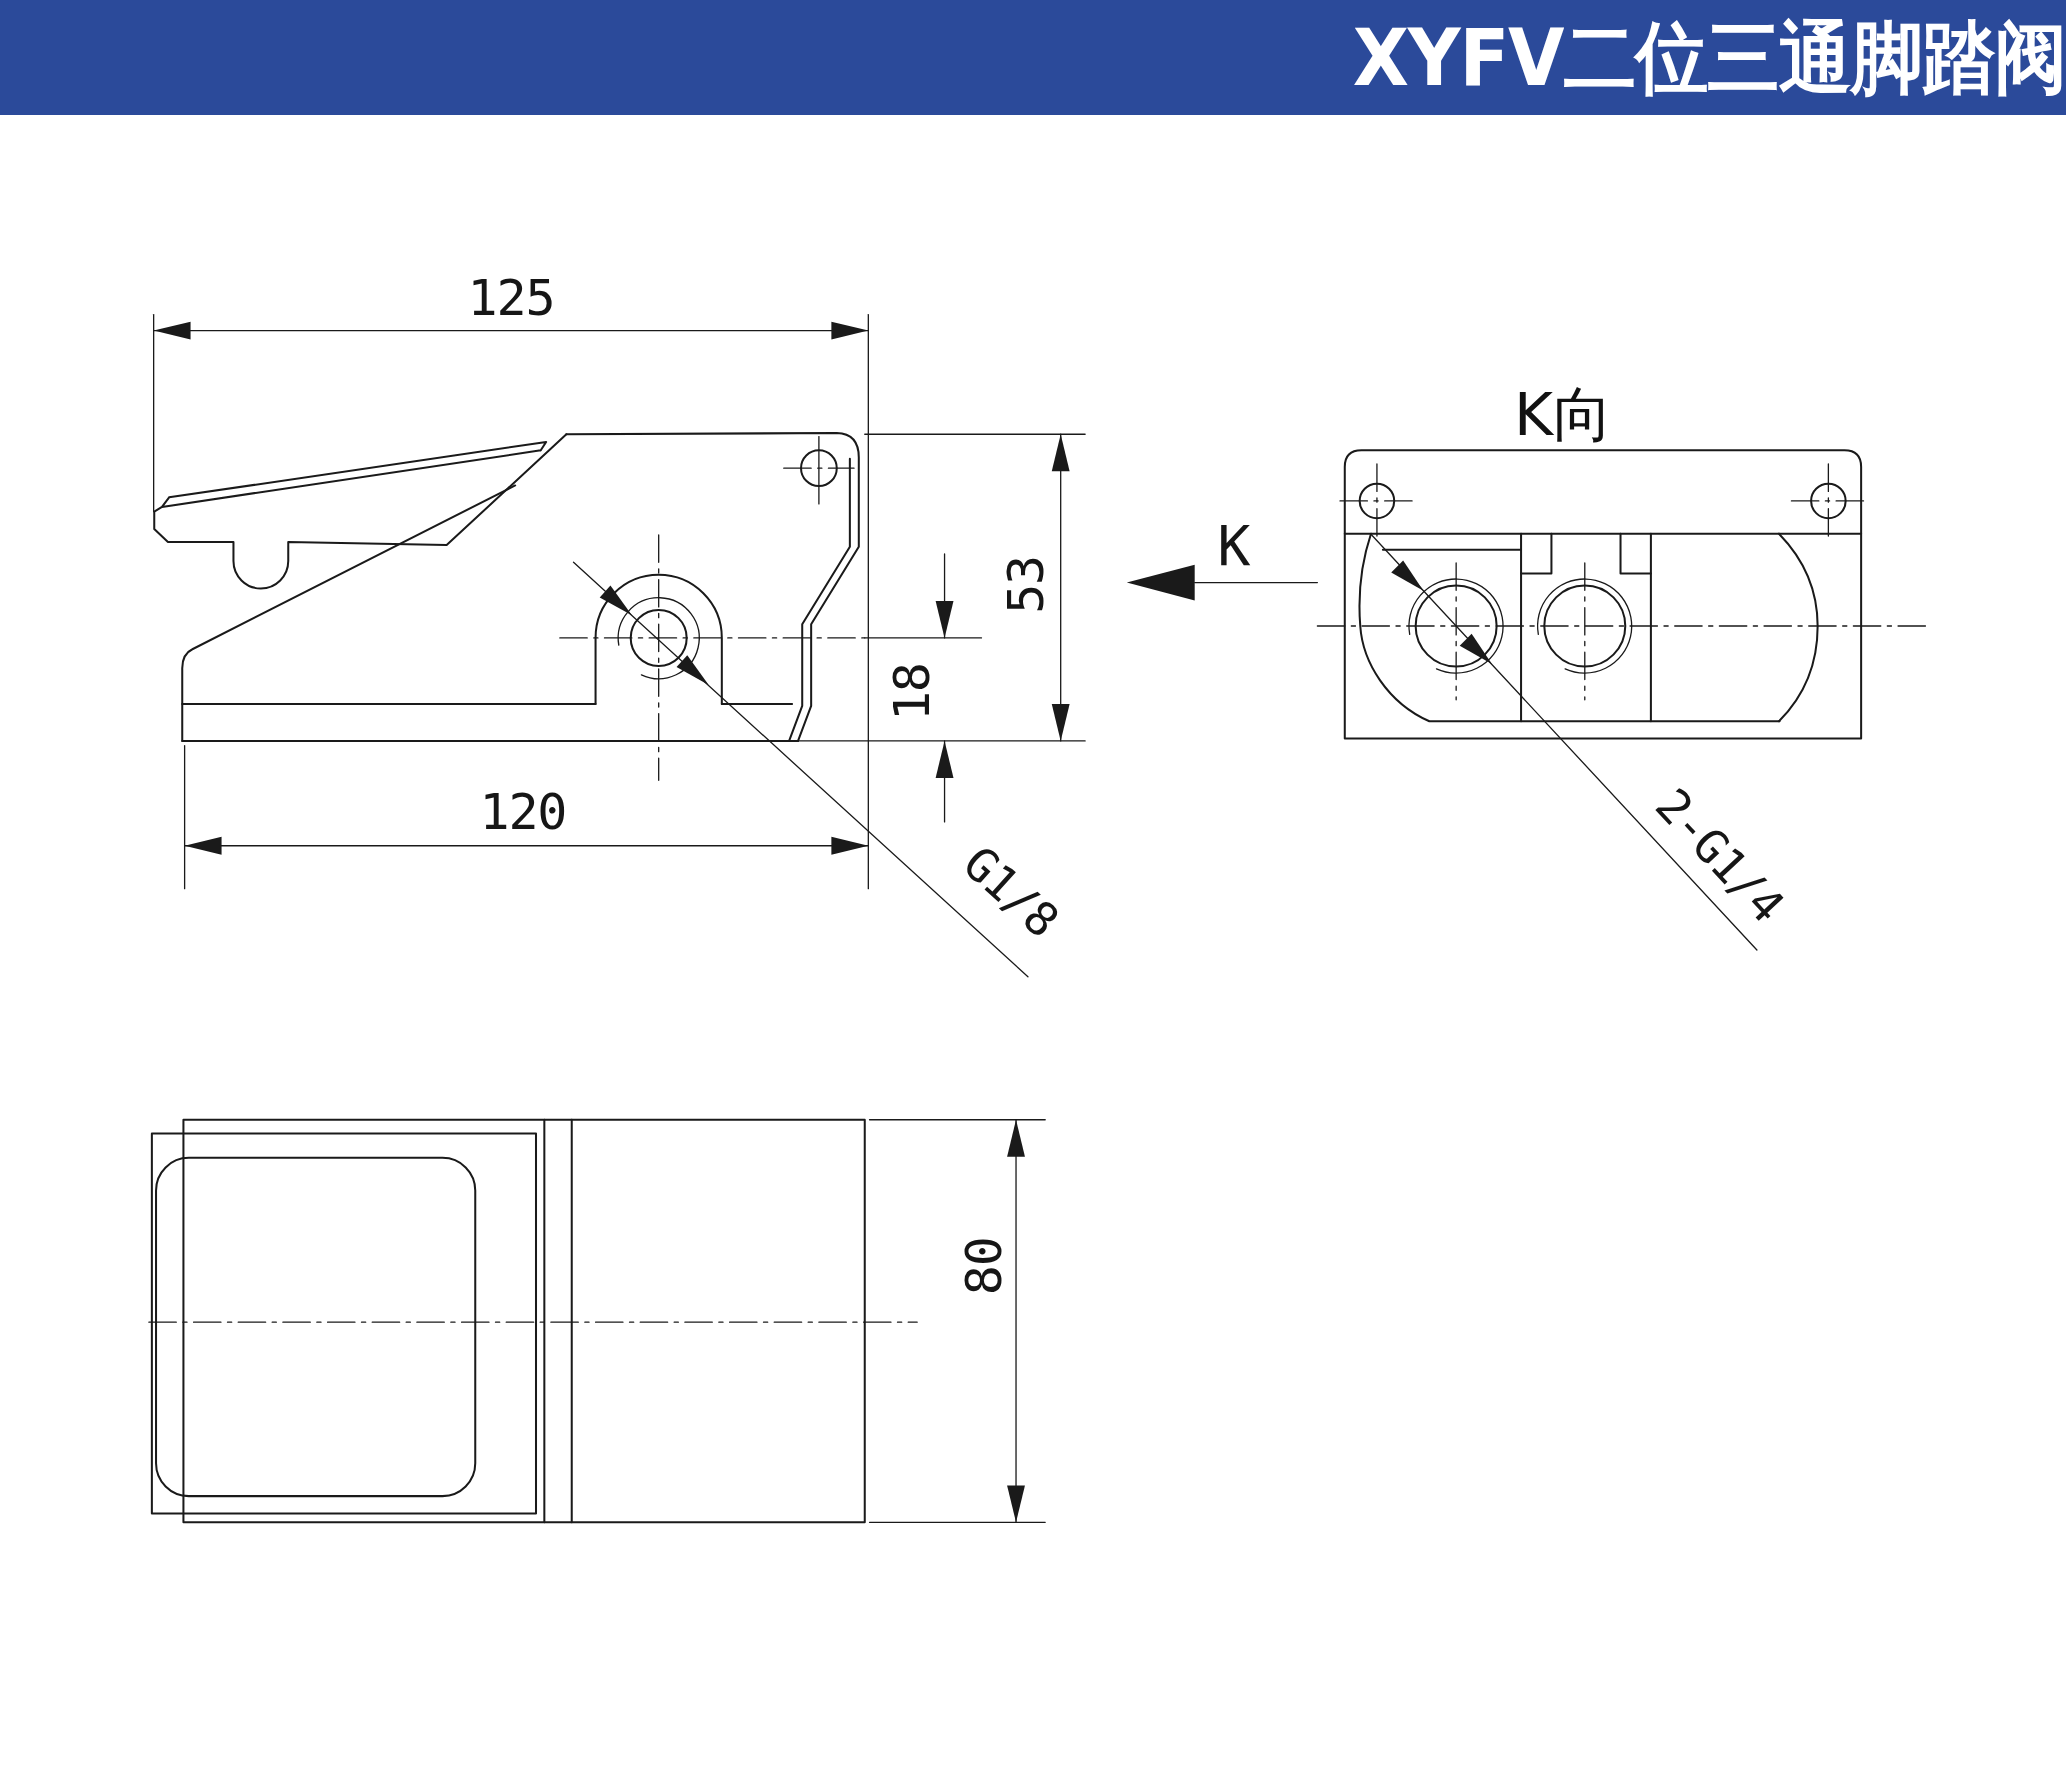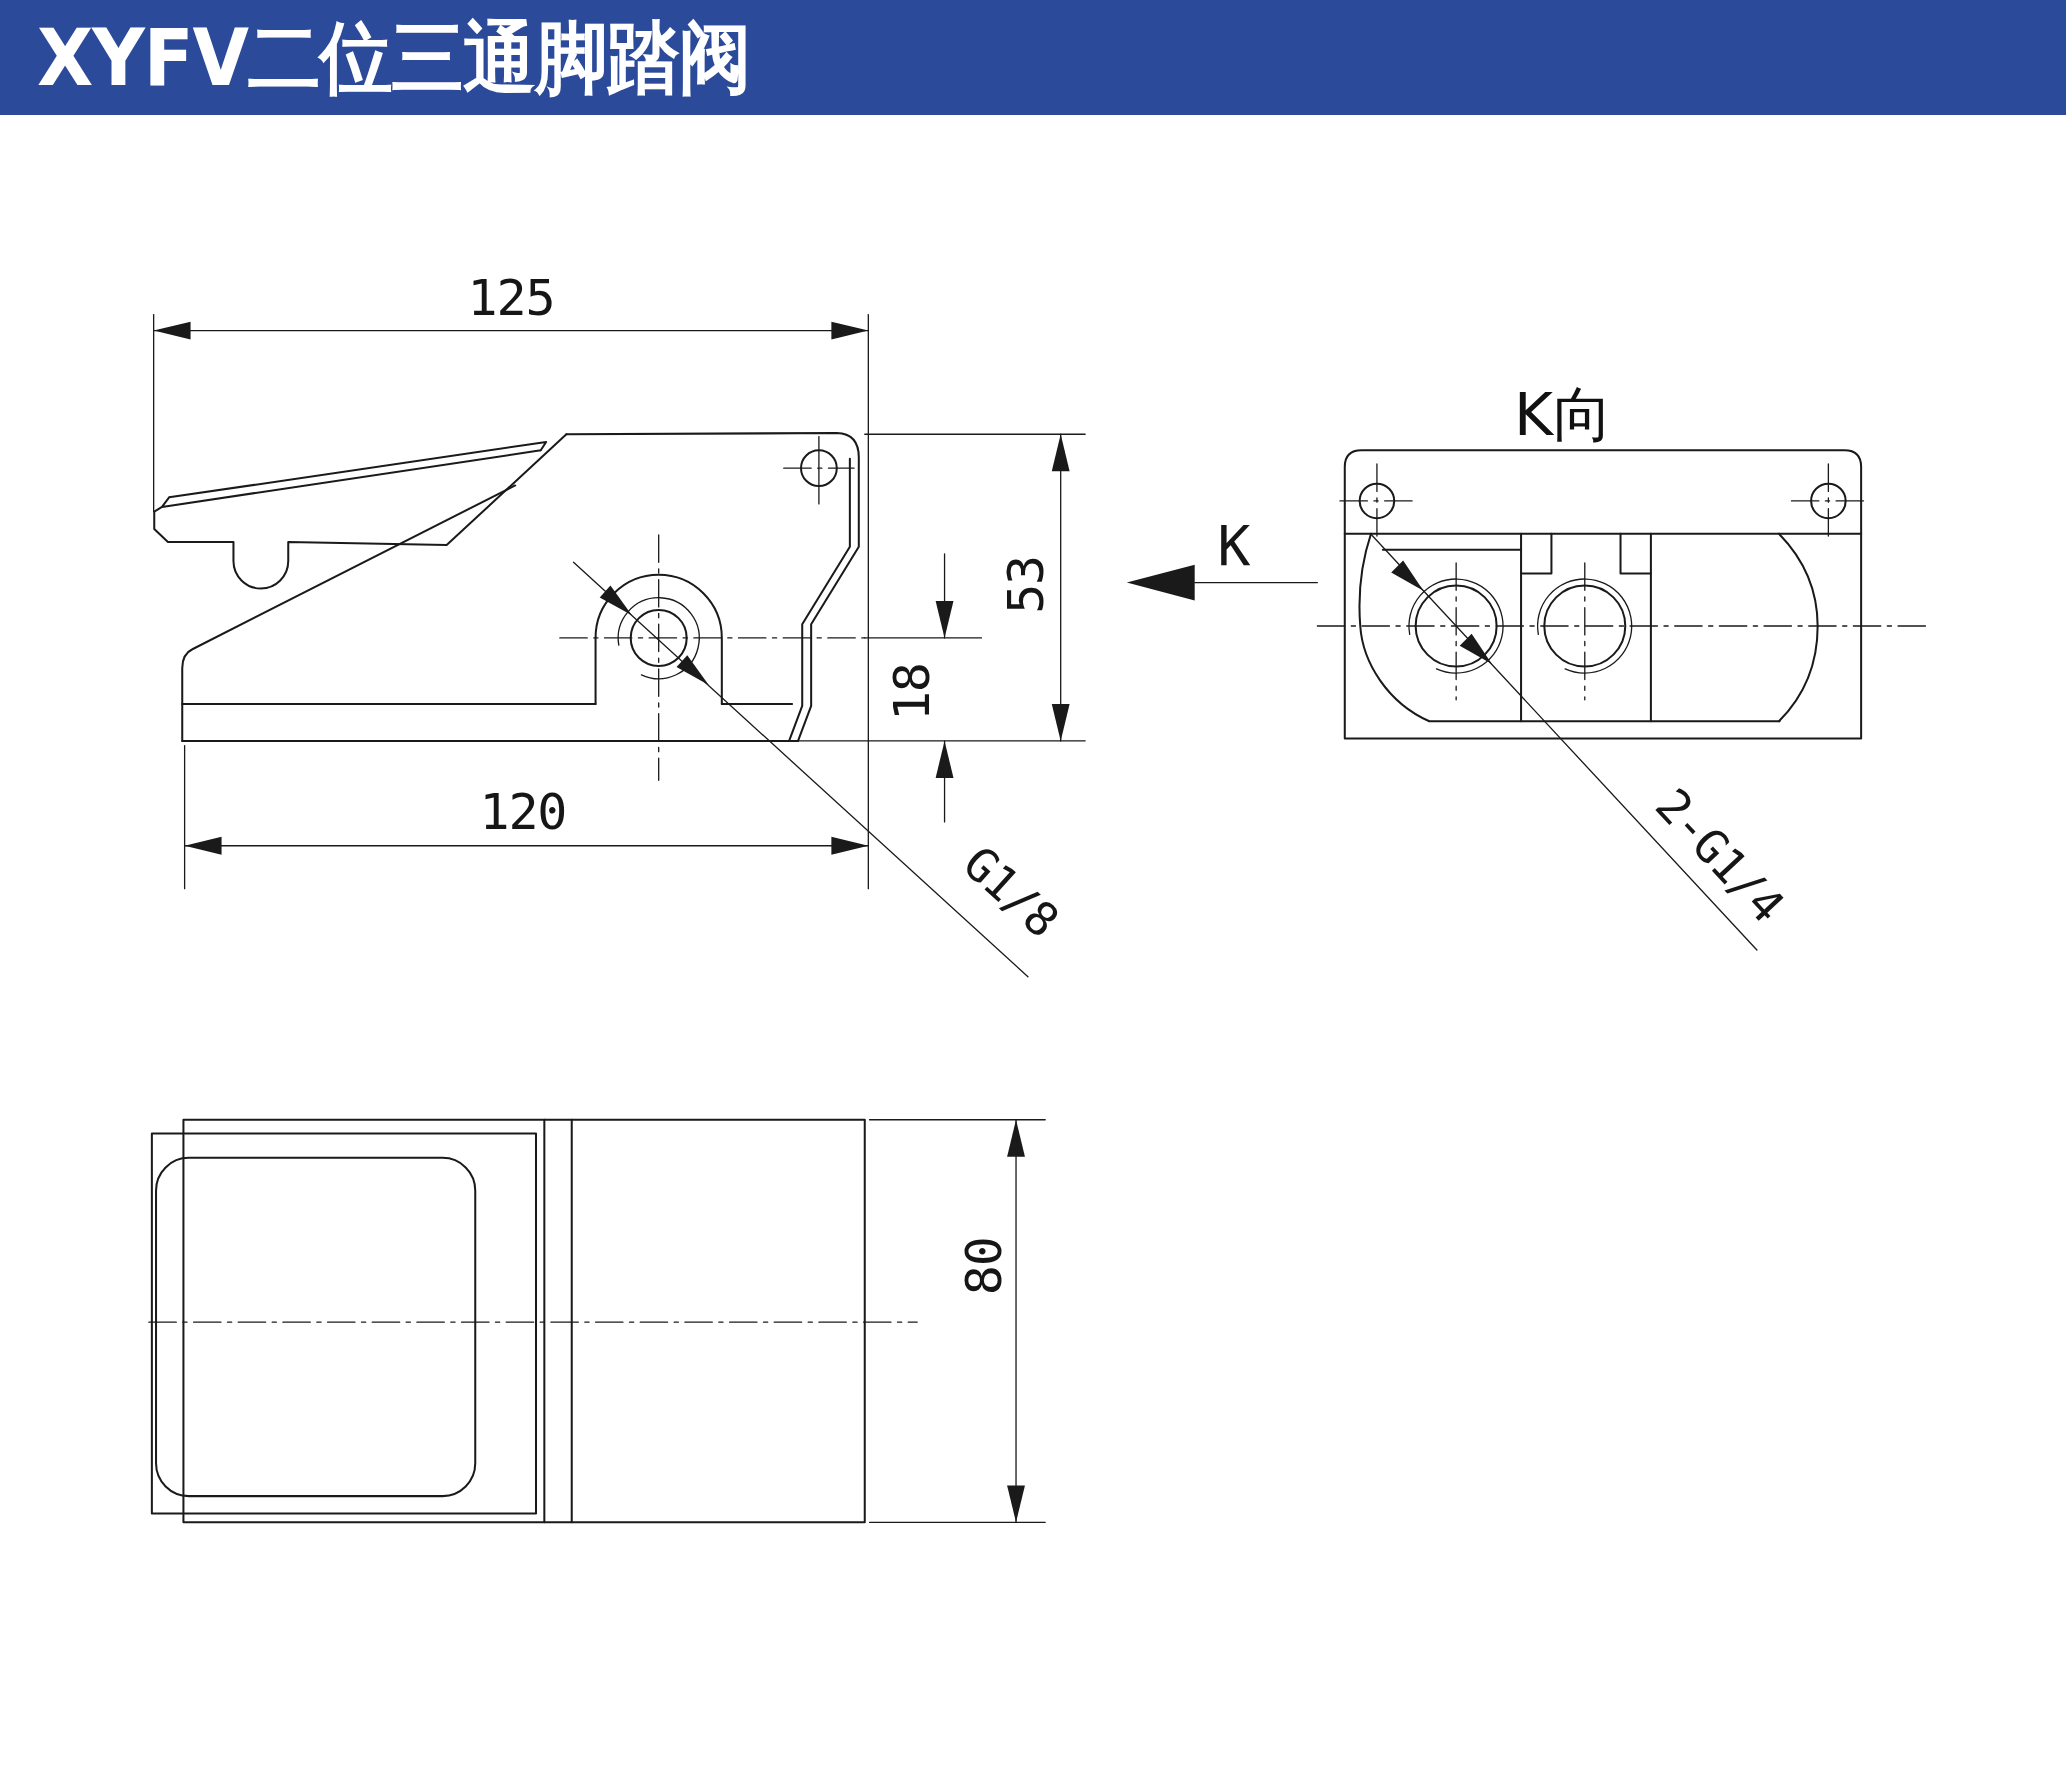--- a/index.html
+++ b/index.html
@@ -1,19 +1,19 @@
 <!DOCTYPE html>
 <html style="font-size:9.5px"><head>
 <meta charset="utf-8">
 <style>
   html,body{margin:0;padding:0;background:#ffffff;}
   body{width:2066px;height:1791px;position:relative;font-family:"DejaVu Sans",sans-serif;}
   .header{
     position:absolute;left:0;top:0;width:2066px;height:115px;
-    background:#2b4a9a;overflow:hidden;
+    background:#2b4a9a;overflow:hidden;text-align:right;
   }
   .header .title{
     display:inline-block;color:#ffffff;font-family:"DejaVu Sans",sans-serif;
     font-weight:bold;font-size:73px;line-height:115px;padding-left:37px;
     letter-spacing:-1.2px;transform:scaleY(1.08);transform-origin:left center;
     white-space:nowrap;
   }
   svg.drawing{position:absolute;left:0;top:0;}
   .outline{fill:none;stroke:#1a1a1a;stroke-width:3.4;stroke-linejoin:round;stroke-linecap:round;}
   .thin{fill:none;stroke:#1a1a1a;stroke-width:2.2;stroke-linecap:round;}

